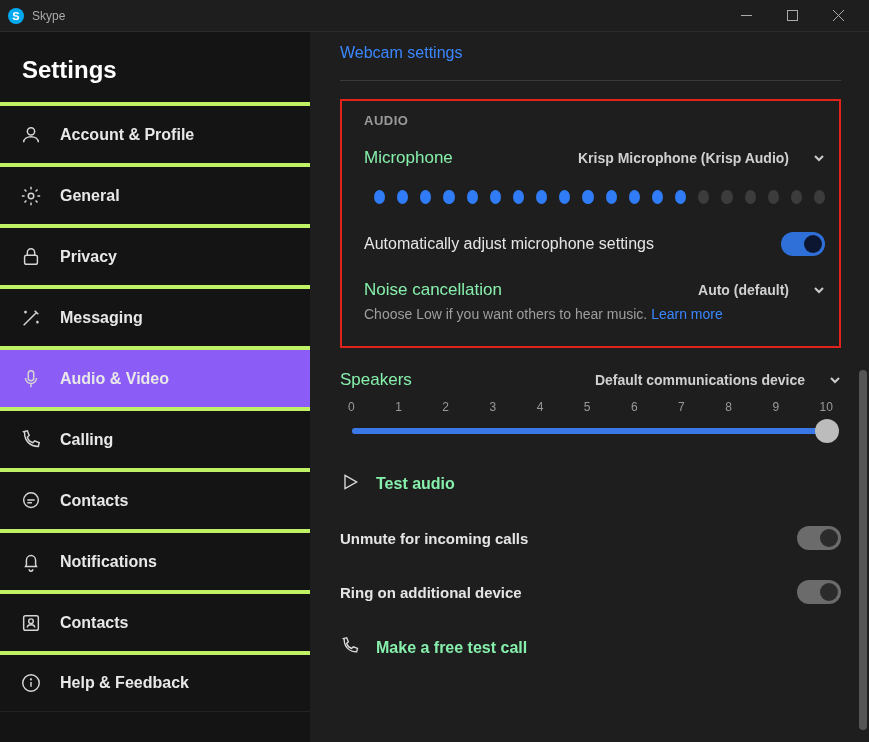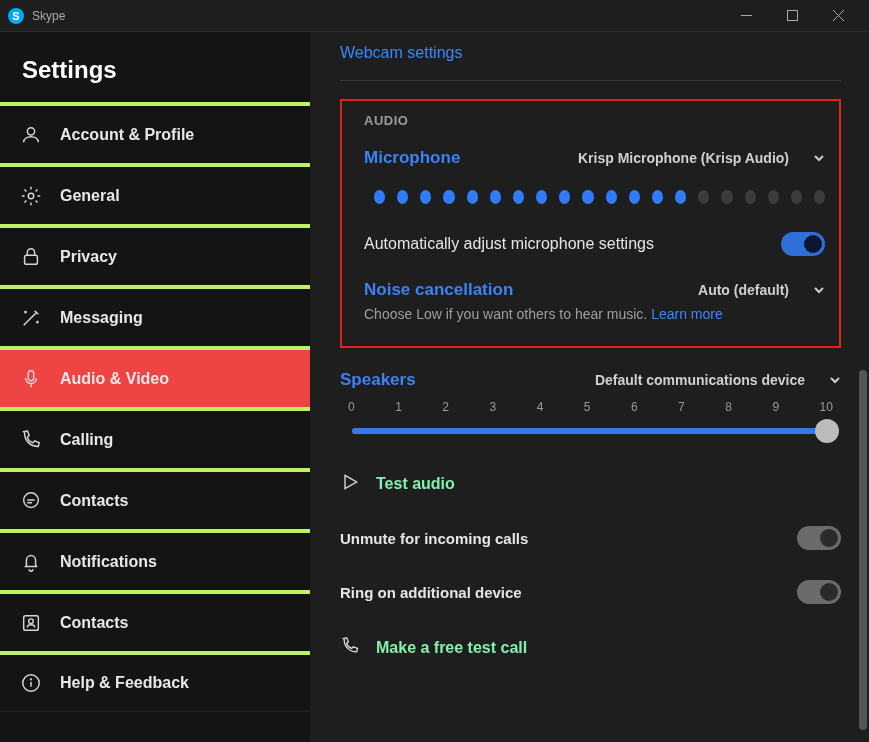--- a/index.html
+++ b/index.html
@@ -57,21 +57,21 @@
     align-items: center;
     height: 61px;
     padding: 0 16px 0 20px;
     color: #e8e8e8;
     font-size: 16px;
     font-weight: 600;
     border-top: 4px solid #bef264;
     cursor: pointer;
   }
   .side-item:last-child { border-bottom: 1px solid #232323;}
-  .side-item.active { background: #ef4444; }
+  .side-item.active { background: #8b5cf6; }
   .side-item .ic {
     width: 22px; height: 22px;
     margin-right: 18px;
     display: flex; align-items: center; justify-content: center;
   }
   .side-item .ic svg { width: 22px; height: 22px; stroke: #d5d5d5; fill: none; stroke-width: 1.6; }
   
   .content {
     flex: 1;
     background: #1e1e1e;
@@ -92,21 +92,21 @@
     font-size: 13px;
     font-weight: 600;
     letter-spacing: .5px;
   }
   .row {
     display: flex;
     align-items: center;
     justify-content: space-between;
     margin-top: 20px;
   }
-  .row .label { font-size: 17px; font-weight: 700; color: #3b82f6; }
+  .row .label { font-size: 17px; font-weight: 400; color: #86efac; }
   .row .label-norm { font-size: 15px; color: #e5e5e5; }
   .selector {
     color: #d0d0d0; font-size: 14px; font-weight: 600;
     display: flex; align-items: center; gap: 24px;
     cursor: pointer;
   }
   .chev { display: inline-flex; }
   .chev svg { width: 12px; height: 12px; stroke:#ccc; fill:none; stroke-width:2; }
   
   .dots { display: flex; gap: 12px; margin-top: 22px; padding-left: 10px;}

